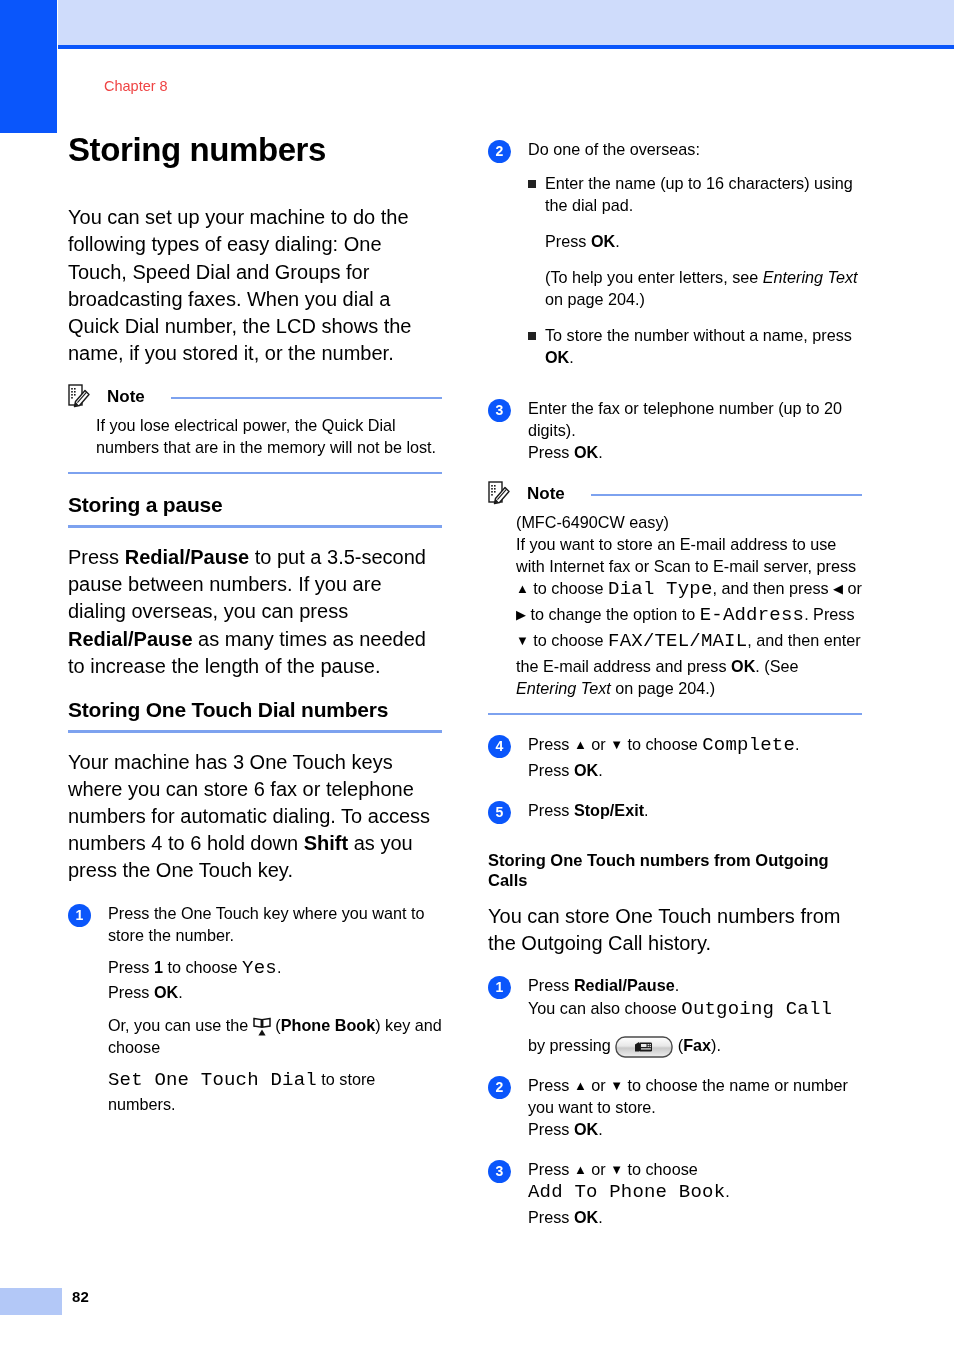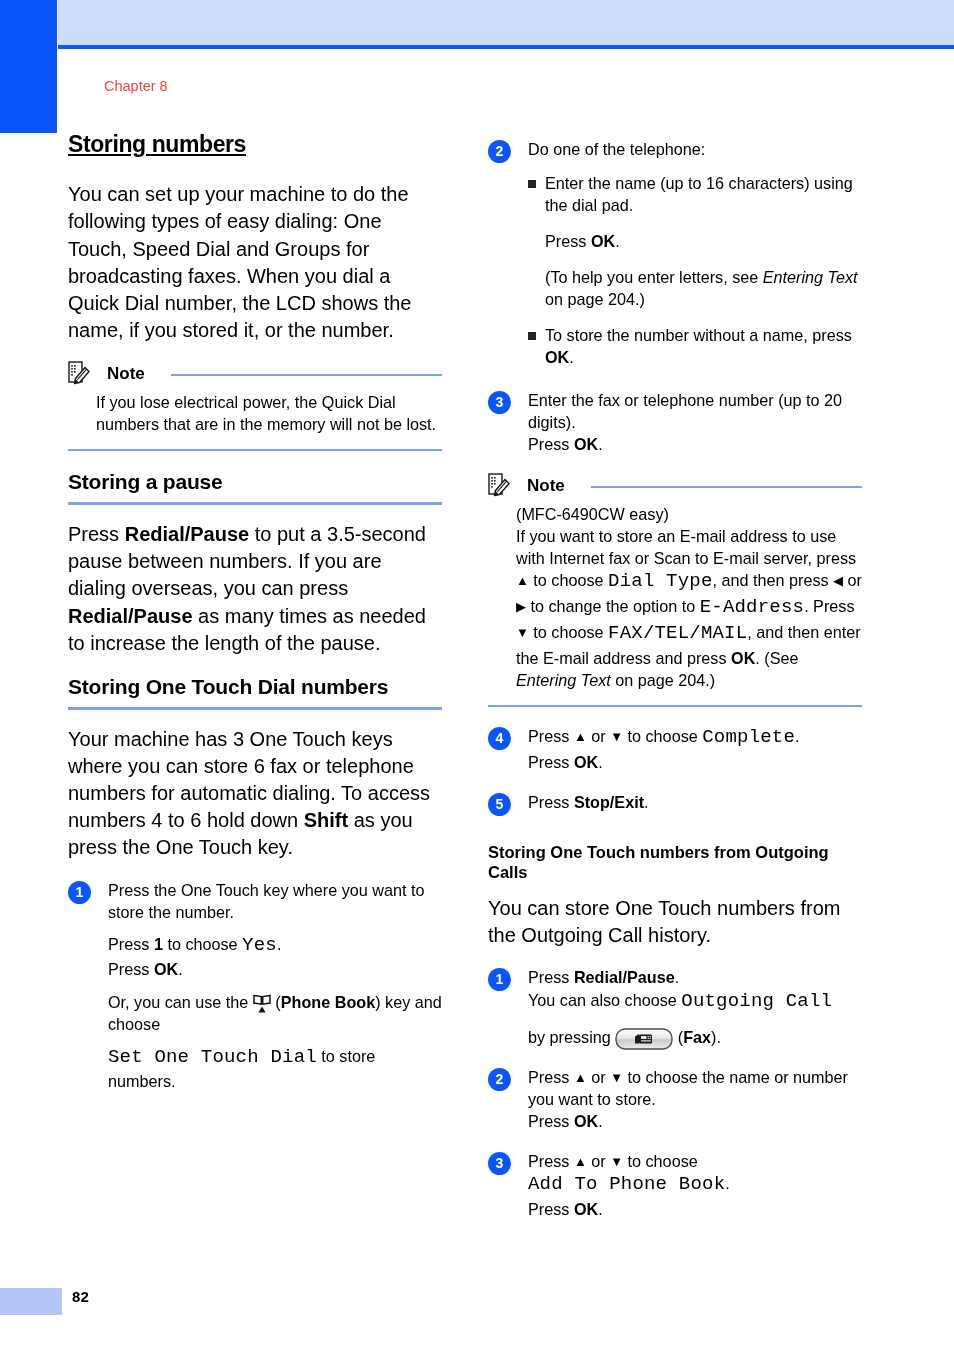--- a/index.html
+++ b/index.html
@@ -69,26 +69,25 @@
   .col {
     position: absolute;
     top: 132px;
     width: 374px;
   }
   .col-left  { left: 68px; }
   .col-right { left: 488px; top: 138px; }
 
   
   h1.title {
-    font-size: 23px;
-    font-weight: bold;
-    margin: 0 0 24px 0;
+    font-size: 33px;
+    font-weight: bold;
+    margin: 0 0 36px 0;
     letter-spacing: -0.4px;
     line-height: 1.1;
-    text-decoration: underline;
   }
   h2.section {
     font-size: 21px;
     font-weight: bold;
     margin: 0;
     line-height: 1.22;
     letter-spacing: -0.2px;
   }
   .h2-rule {
     height: 3px;
@@ -279,32 +278,32 @@
     </div>
   </div>
 
 </div>
 
 <div class="col col-right">
 
   <div class="step" style="margin-bottom:13px">
     <div class="step-badge">2</div>
     <div class="step-text">
-      <p style="margin-bottom:12px">Do one of the telephone:</p>
+      <p style="margin-bottom:12px">Do one of the overseas:</p>
 
       <div class="sub" style="margin-bottom:14px">
         <span class="sub-bullet"></span>
         <div class="sub-text">
           <p style="margin-bottom:14px">Enter the name (up to 16 characters) using the dial pad.</p>
           <p style="margin-bottom:14px"><span>Press </span><b>OK</b><span>.</span></p>
           <p><span> (To help you enter letters, see </span><i>Entering Text</i><span> on page 204.)</span></p>
         </div>
       </div>
 
-      <div class="sub" style="margin-bottom:8px">
+      <div class="sub" style="margin-bottom:16px">
         <span class="sub-bullet"></span>
         <div class="sub-text">
           <p><span>To store the number without a name, press </span><b>OK</b><span>.</span></p>
         </div>
       </div>
     </div>
   </div>
 
   <div class="step" style="margin-bottom:18px">
     <div class="step-badge">3</div>

